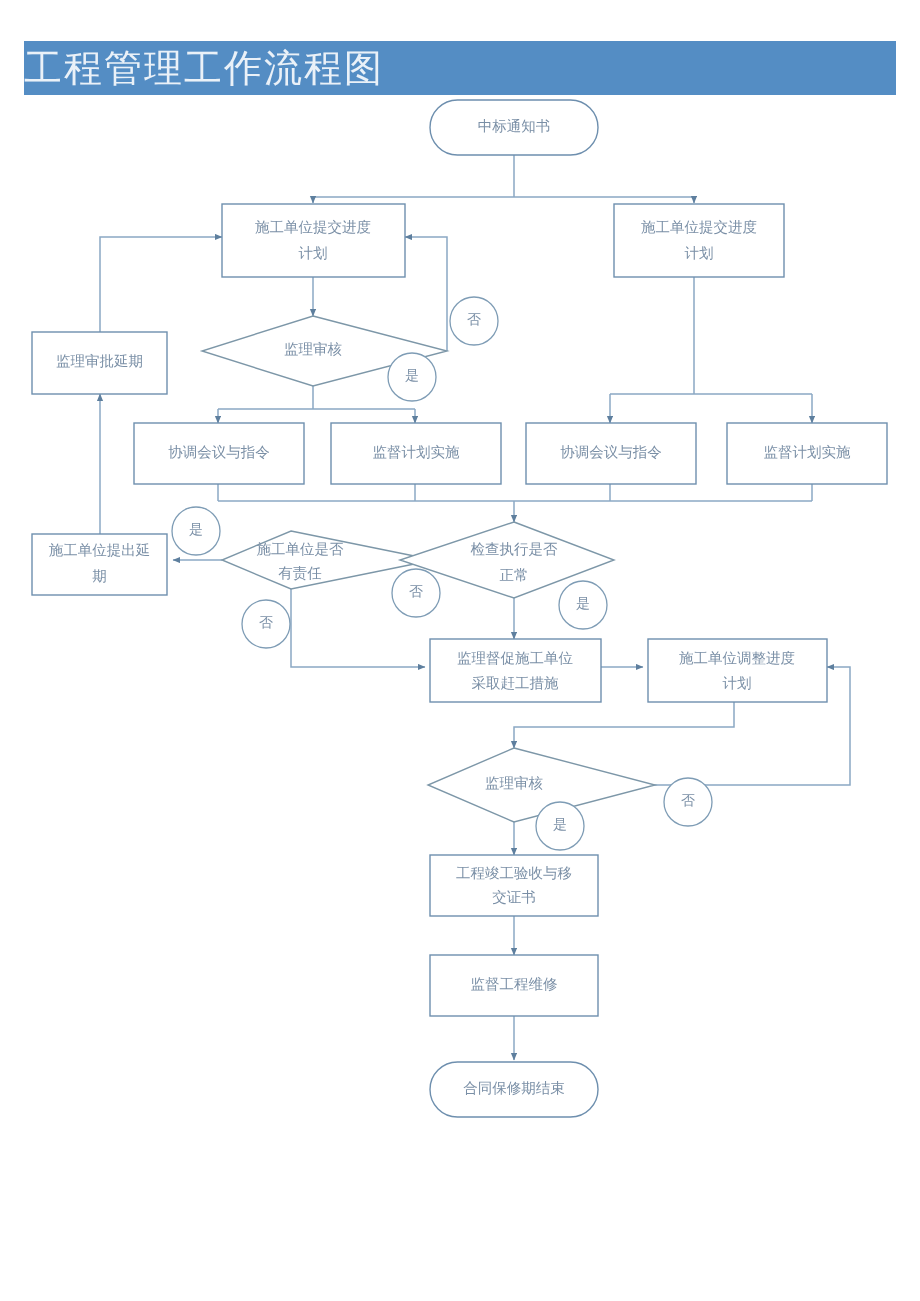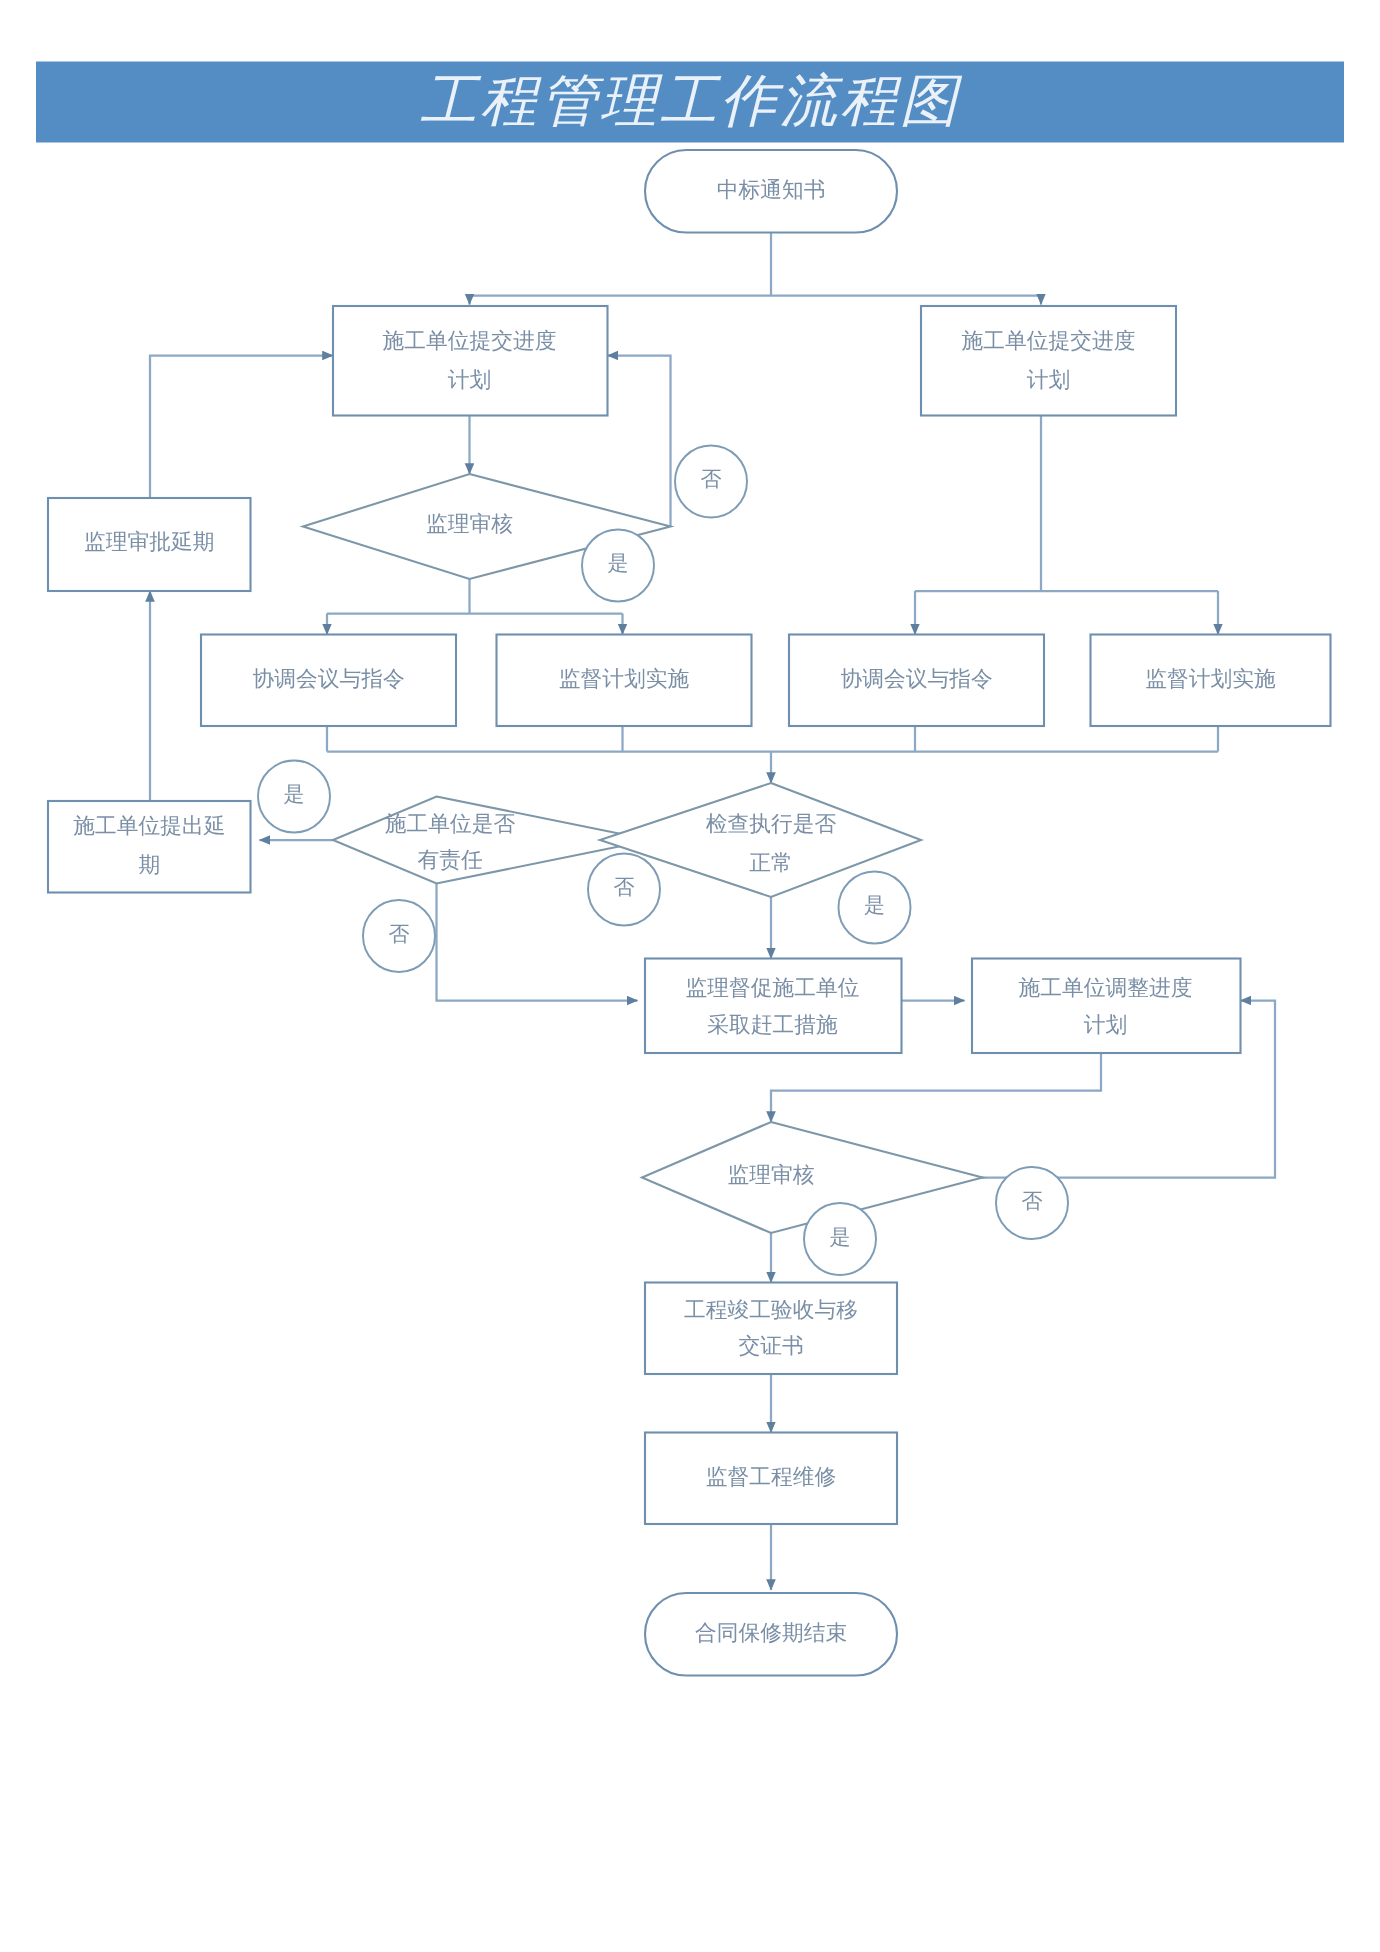--- a/index.html
+++ b/index.html
@@ -23,22 +23,20 @@
   }
   #title-banner {
     position: absolute;
     left: 24px;
     top: 41px;
     width: 872px;
     height: 54px;
     background: #548DC4;
     display: flex;
     align-items: center;
-    justify-content: center;
-    font-style: italic;
   }
   #title-text {
     color: #EAF1F8;
     font-family: "Liberation Serif", "DejaVu Serif", serif;
     font-size: 38px;
     letter-spacing: 2px;
     line-height: 1;
     white-space: nowrap;
   }
   #flow-svg {

